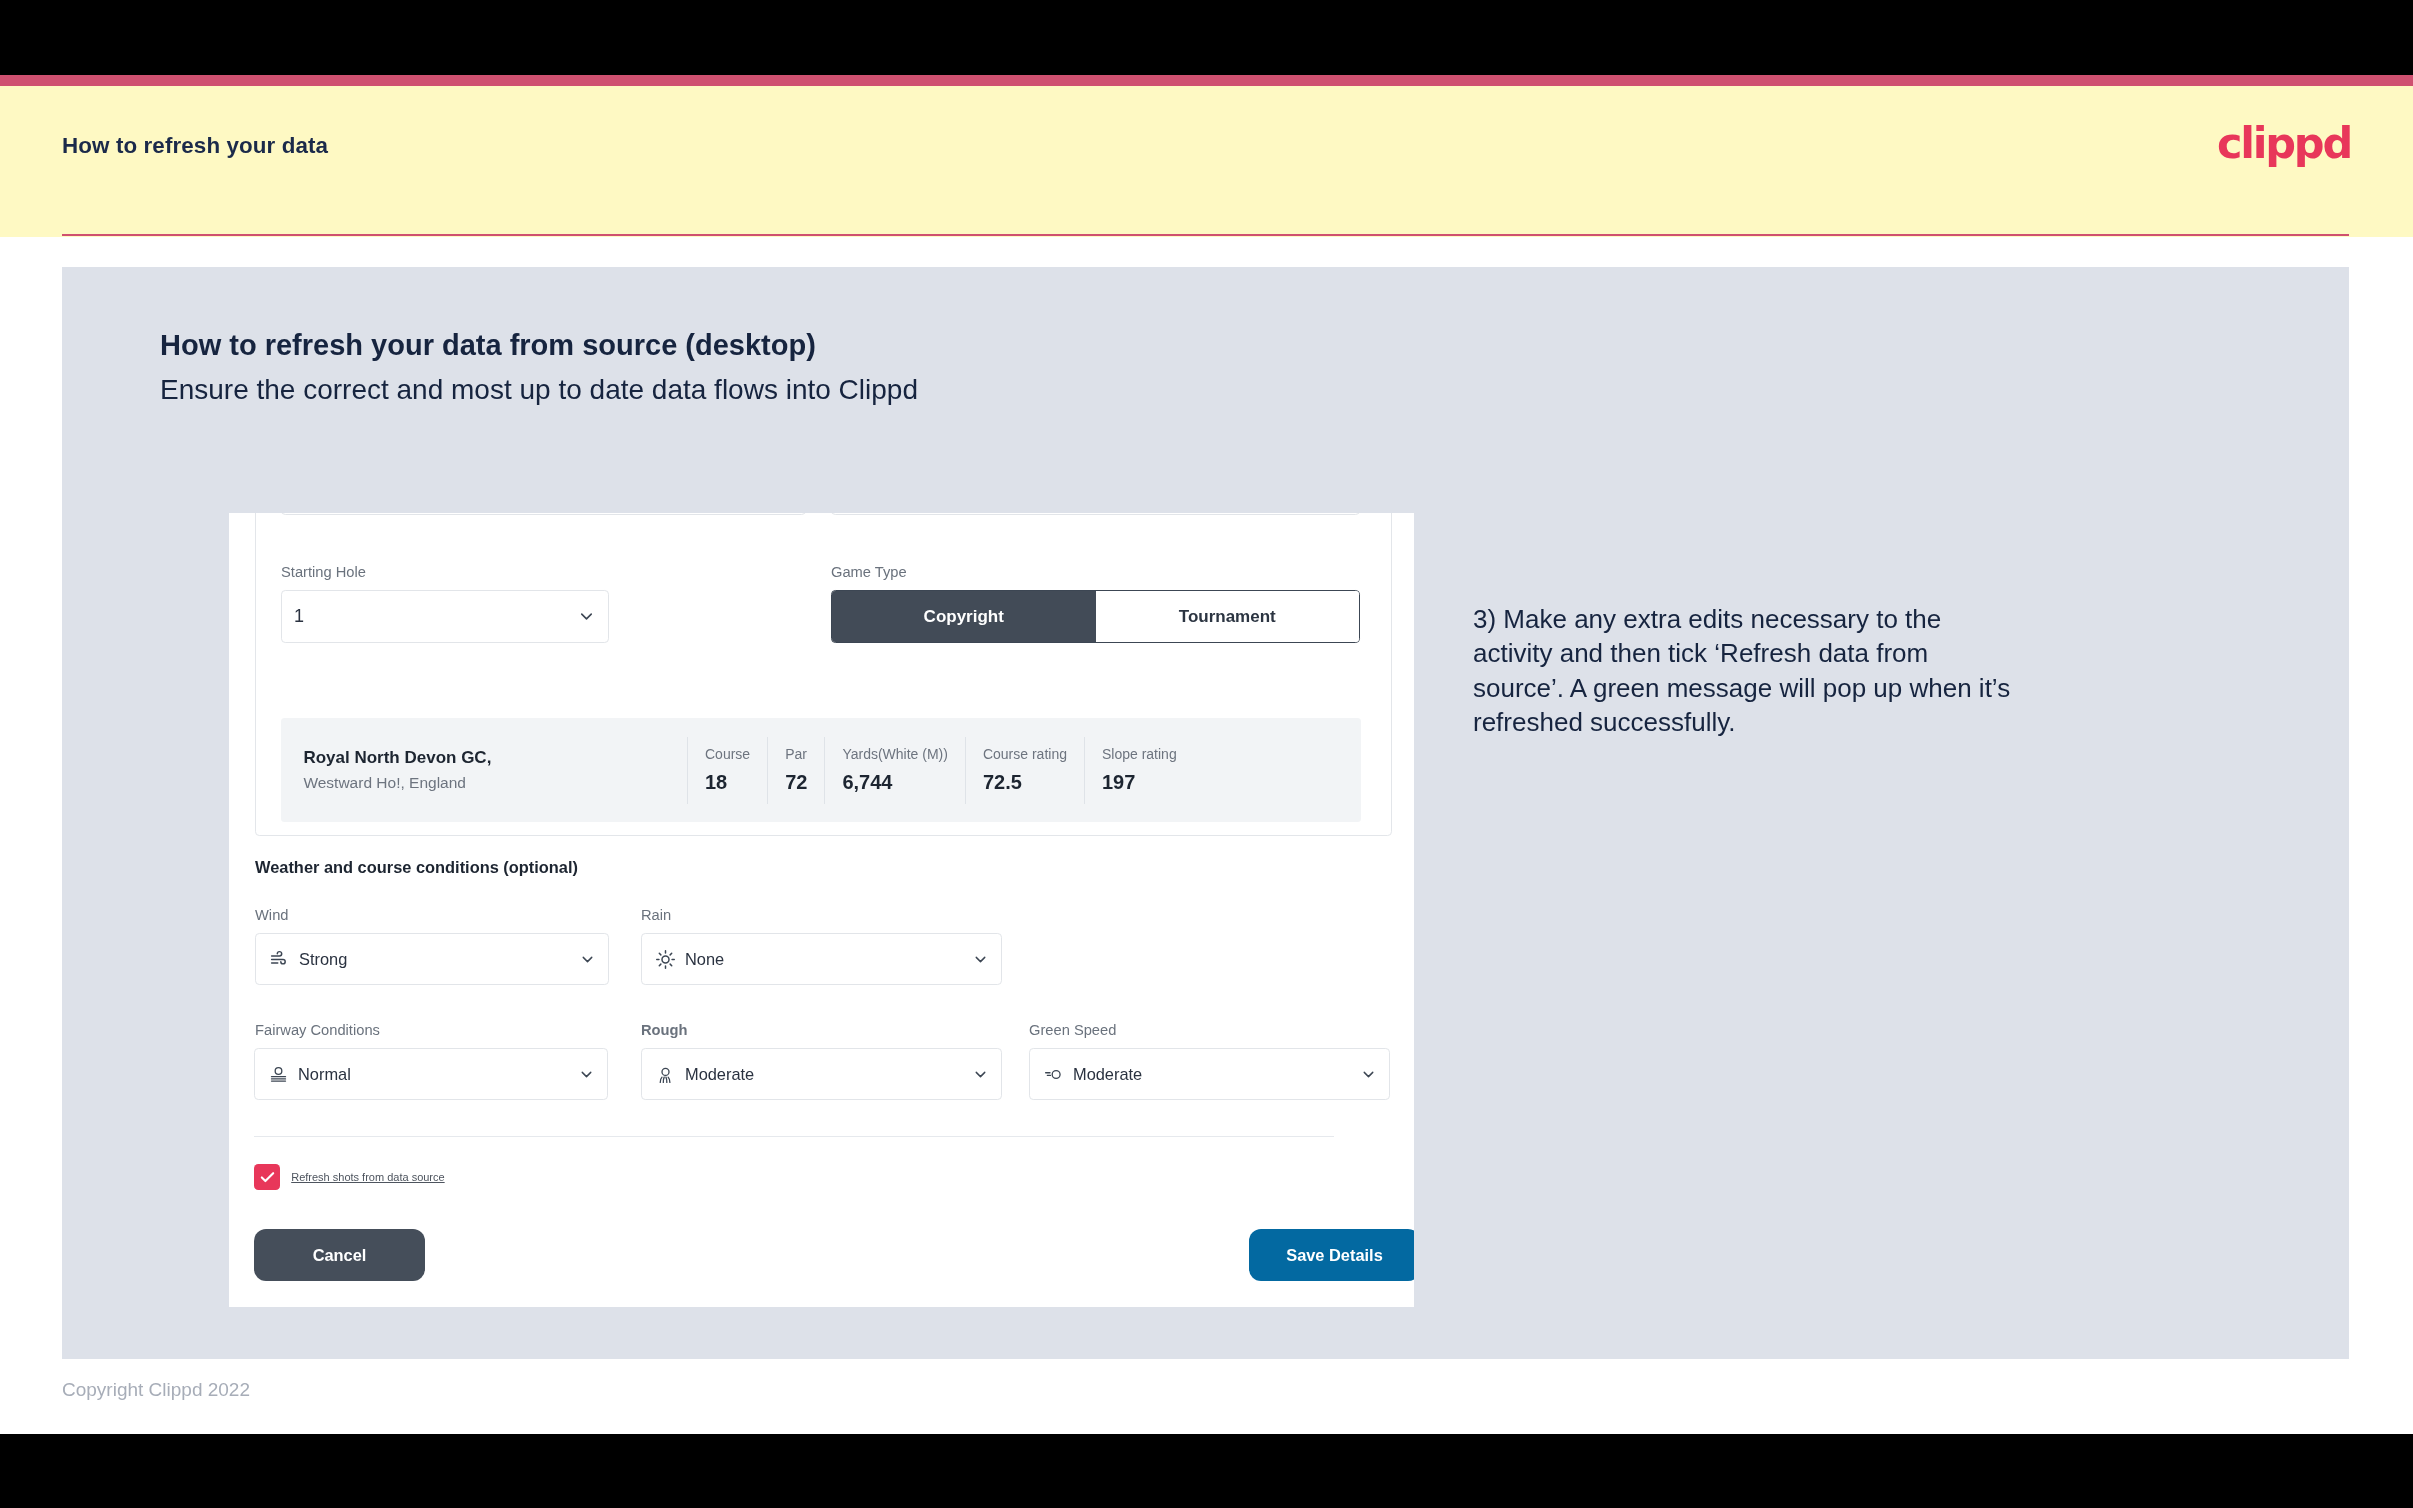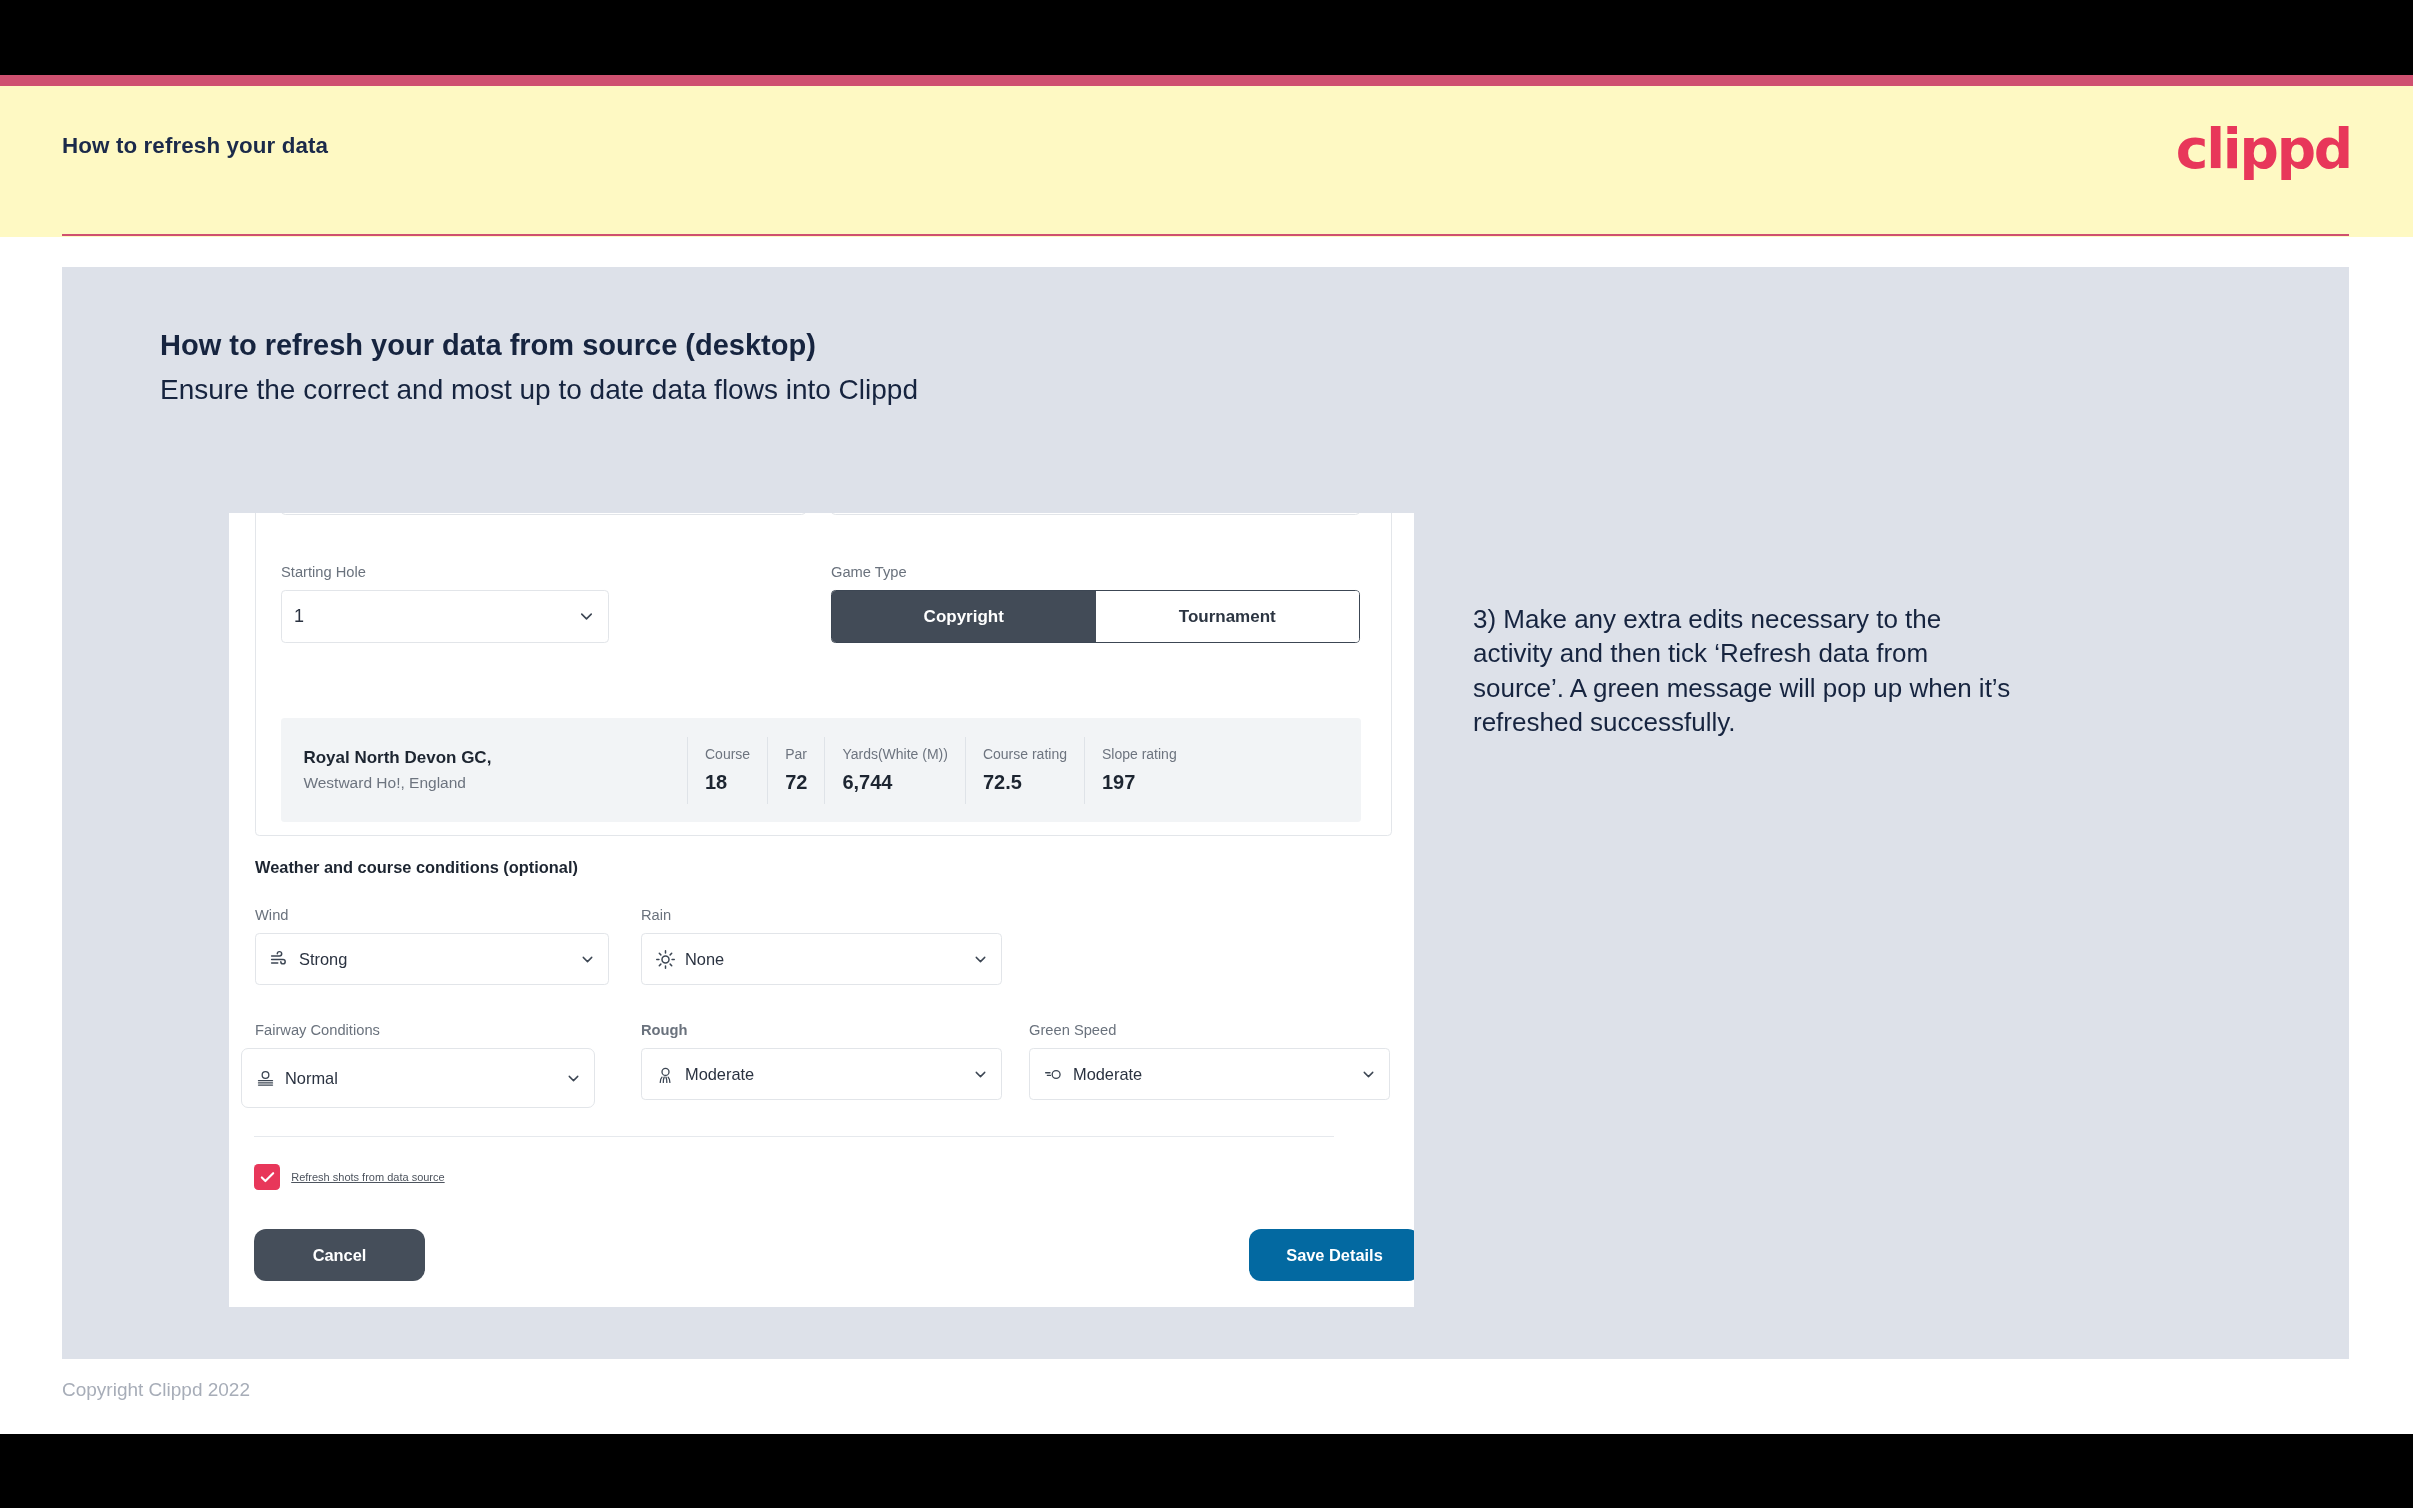--- a/index.html
+++ b/index.html
@@ -56,21 +56,21 @@
   }
   .header-rule {
     position: absolute;
     left: 62px; top: 148px;
     width: 2287px; height: 1.7px;
     background: #cf5070;
   }
   .brand-logo {
     position: absolute;
     right: 62px; top: 36px;
-    font-size: 55px;
+    font-size: 43px;
     font-weight: 800;
     color: #e8375a;
     letter-spacing: -2.2px;
     line-height: 1;
     font-family: "DejaVu Sans", sans-serif;
   }
 
   
   .panel {
     position: absolute;
@@ -411,21 +411,21 @@
         </span>
         <span class="sel-value">None</span>
         <span class="chev">
           <svg width="17" height="17" viewBox="0 0 24 24" fill="none" stroke="#3c4653" stroke-width="2" stroke-linecap="round" stroke-linejoin="round">
               <polyline points="6 9 12 15 18 9"></polyline>
             </svg>
         </span>
       </div>
 
       <div class="field-label" style="left:26px; top:509px;">Fairway Conditions</div>
-      <div class="select-box" style="left:12px; top:535px; width:354px; height:60px;border-radius:7px;">
+      <div class="select-box" style="left:25px; top:535px; width:354px; height:52px;">
         <span class="sel-icon">
           <svg width="21" height="21" viewBox="0 0 24 24" fill="none" stroke="#3c4653" stroke-width="1.5" stroke-linecap="round" stroke-linejoin="round">
             <circle cx="12" cy="8" r="3.8"></circle>
             <line x1="4" y1="14.5" x2="20" y2="14.5"></line>
             <line x1="4" y1="17" x2="20" y2="17"></line>
             <line x1="4" y1="19.5" x2="20" y2="19.5"></line>
           </svg>
         </span>
         <span class="sel-value">Normal</span>
         <span class="chev">

